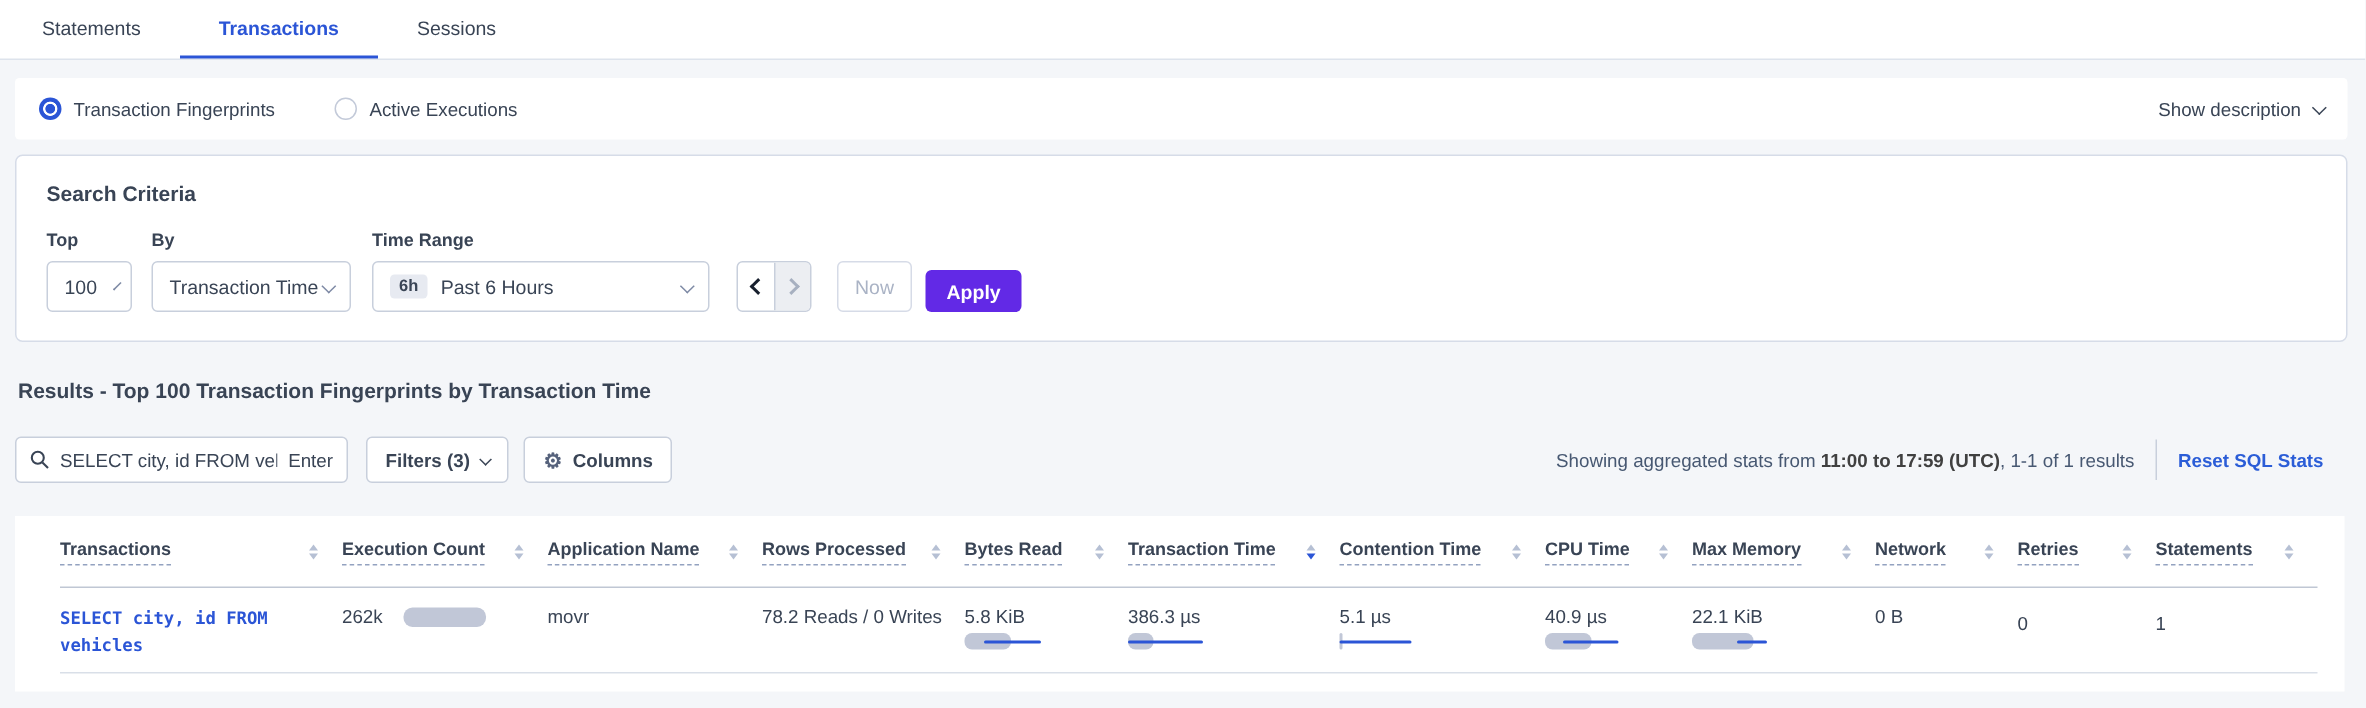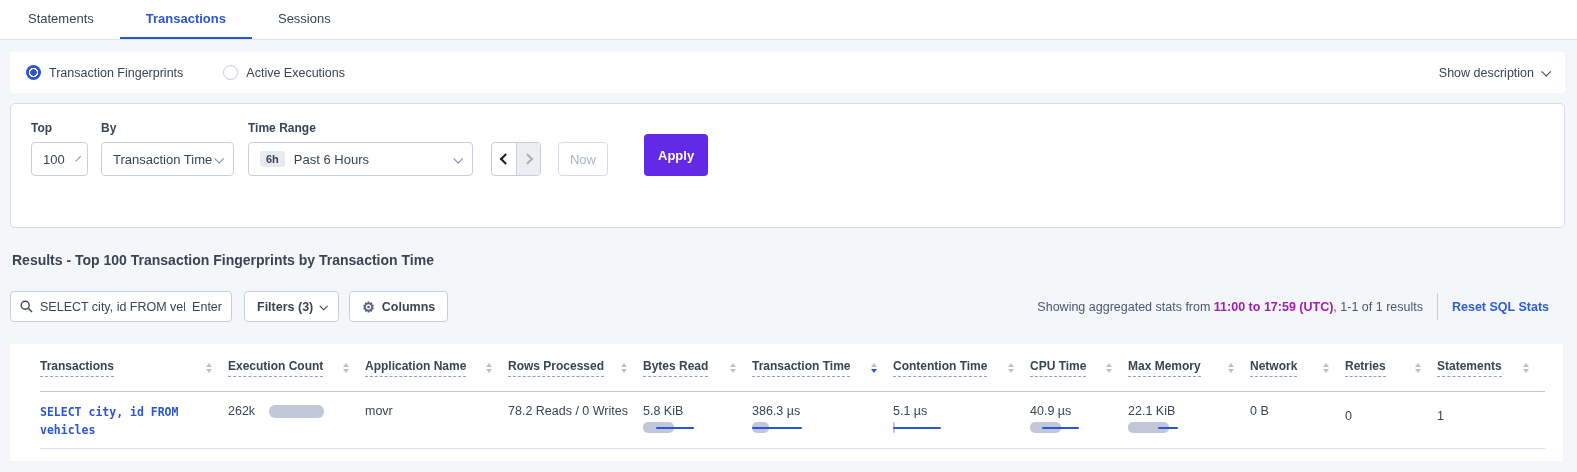--- a/index.html
+++ b/index.html
@@ -36,35 +36,35 @@
   .range-left { display:flex; align-items:center; gap:9px; }
   .time-badge { background:#e7eaf1; color:#394455; font-size:11px; font-weight:bold; border-radius:3px; padding:2px 6px; }
   .arrow-group { display:flex; height:34px; border:1px solid #c8cfdc; border-radius:4px; overflow:hidden; margin-left:18px; background:#fff; }
   .arrow-btn { width:24px; display:flex; align-items:center; justify-content:center; cursor:pointer; }
   .arrow-btn + .arrow-btn { border-left:1px solid #c8cfdc; }
   .arrow-btn.disabled { background:#eceef2; cursor:default; }
   .ang { width:8px; height:8px; display:inline-block; }
   .ang-left { border-left:2px solid #18202e; border-bottom:2px solid #18202e; transform:rotate(45deg) translate(1px,-1px); }
   .ang-right { border-right:2px solid #a7b0c0; border-bottom:2px solid #a7b0c0; transform:rotate(-45deg) translate(-1px,-1px); }
   .now-btn { height:34px; width:50px; margin-left:17px; background:#fff; border:1px solid #d6dbe7; border-radius:4px; color:#aab3c5; font-size:13px; display:flex; align-items:center; justify-content:center; cursor:pointer; }
-  .apply-btn { height:42px; margin-left:36px; background:#6229e6; border:none; border-radius:4px; color:#fff; font-size:13px; font-weight:bold; padding:0 14px; cursor:pointer; }
+  .apply-btn { height:28px; margin-left:9px; background:#6229e6; border:none; border-radius:4px; color:#fff; font-size:13px; font-weight:bold; padding:0 14px; cursor:pointer; }
 
   
   .results-heading { margin:24px 0 0 12px; font-size:14px; font-weight:bold; }
   .controls-row { margin:23px 12px 0 10px; display:flex; align-items:center; }
   .searchbox { width:222px; height:31px; background:#fff; border:1px solid #c8cfdc; border-radius:4px; display:flex; align-items:center; padding:0 9px; gap:7px; }
   .searchbox input { border:none; outline:none; flex:1; min-width:0; font-size:12.5px; color:#394455; font-family:"Liberation Sans", sans-serif; background:transparent; }
   .enter-hint { font-size:12.5px; color:#394455; }
   .ctrl-btn { height:31px; background:#fff; border:1px solid #c8cfdc; border-radius:4px; display:flex; align-items:center; gap:7px; padding:0 12px; font-size:12.5px; font-weight:bold; color:#394455; cursor:pointer; }
   .filters-btn { margin-left:12px; }
   .columns-btn { margin-left:10px; }
   .gear { font-size:14px; line-height:1; color:#56627c; }
   .spacer { flex:1; }
   .stats-text { font-size:12.5px; color:#475872; white-space:nowrap; }
-  .stats-text b { color:#a21caf; }
+  .stats-text b { color:#404040; }
   .vdivider { width:1px; height:27px; background:#c8cfdc; margin:0 14px; }
   .reset-link { font-size:12.5px; font-weight:bold; color:#2b5dd7; cursor:pointer; margin-right:16px; white-space:nowrap; }
 
   
   .table-card { margin:22px 14px 0 10px; height:117px; background:#fff; padding:0 18px 0 30px; }
   .tgrid { display:grid; grid-template-columns:188px 137px 143px 135px 109px 141px 137px 98px 122px 95px 92px auto; }
   .thead { height:48px; align-items:center; border-bottom:1px solid #c0c7d4; }
   .th { display:flex; align-items:center; justify-content:space-between; padding-right:16px; cursor:pointer; }
   .th-label { font-size:12px; font-weight:bold; color:#394455; border-bottom:1px dashed #93a2c0; padding-bottom:3px; white-space:nowrap; }
   .sort { display:flex; flex-direction:column; align-items:center; gap:2px; }
@@ -100,20 +100,21 @@
       <span>Active Executions</span>
     </div>
   </div>
   <div class="show-desc">
     <span>Show description</span>
     <span class="chev"></span>
   </div>
 </div>
 
 <div class="criteria-card">
+  <div class="criteria-title">Search Criteria</div>
   <div class="fields">
     <div class="field">
       <span class="field-label">Top</span>
       <div class="select w-top">
         <span>100</span>
         <span class="chev"></span>
       </div>
     </div>
     <div class="field">
       <span class="field-label">By</span>

